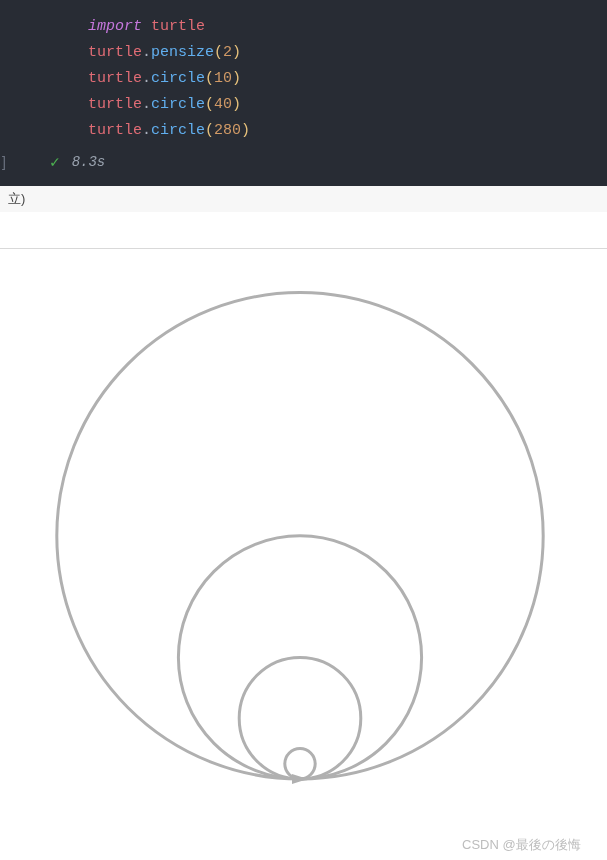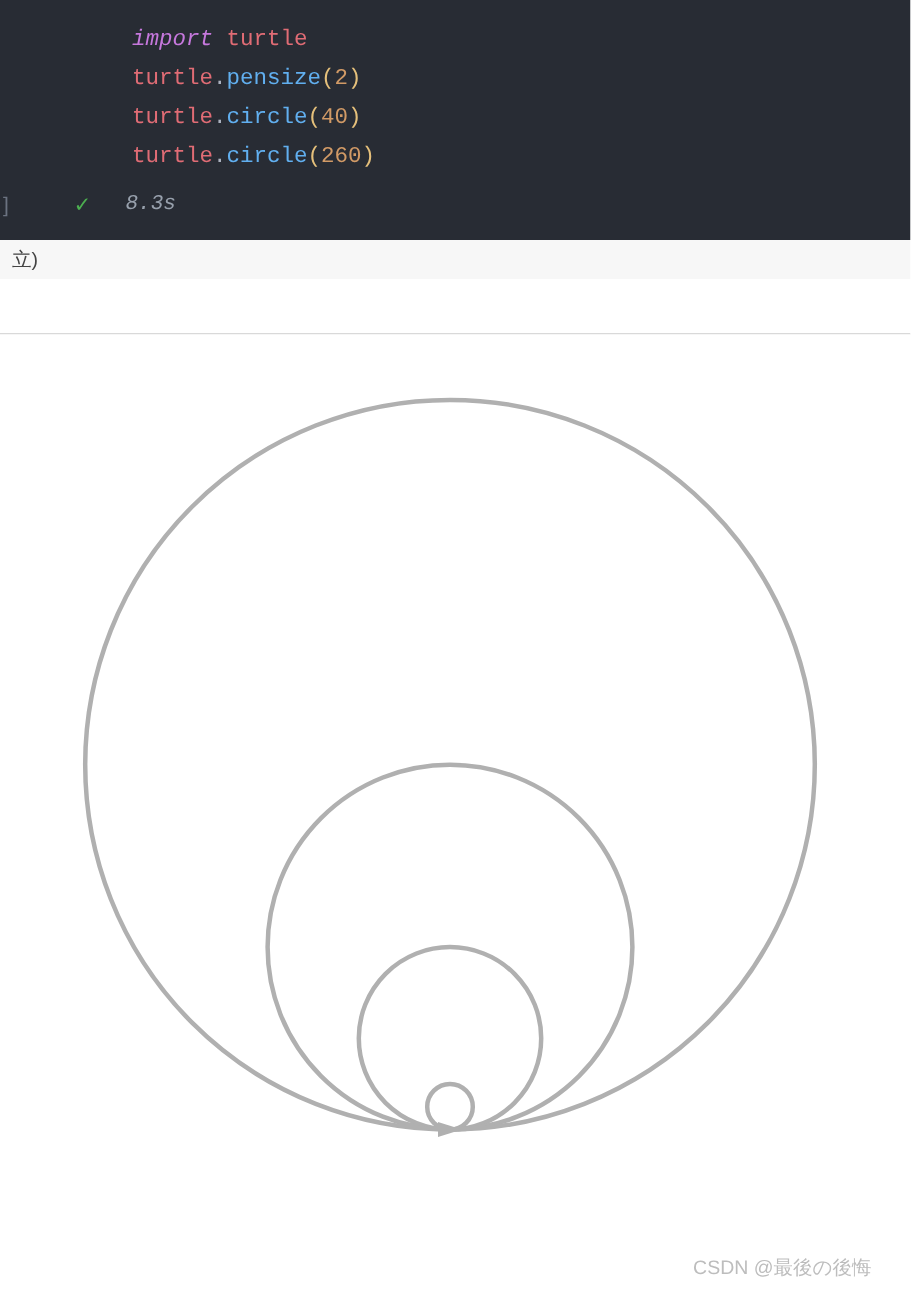--- a/index.html
+++ b/index.html
@@ -41,21 +41,21 @@
       left: 2px;
       color: #6b7280;
       font-family: sans-serif;
     }
     .checkmark {
       margin-left: 50px;
       color: #4caf50;
       font-size: 16px;
     }
     .exec-time {
-      margin-left: 24px;
+      margin-left: 12px;
       font-style: italic;
       color: #98a1ad;
     }
     .output-header {
       background: #f7f7f7;
       color: #444;
       font-size: 13px;
       padding: 4px 8px;
       font-family: sans-serif;
     }
@@ -82,22 +82,23 @@
       font-family: sans-serif;
     }
   </style>
 </head>
 <body>
 
 <div class="code-pane">
   <div id="code-lines">
       <div class="code-line"><span class="k-import">import</span><span> </span><span class="k-module">turtle</span></div>
       <div class="code-line"><span class="k-object">turtle</span><span class="k-dot">.</span><span class="k-method">pensize</span><span class="k-paren">(</span><span class="k-num">2</span><span class="k-paren">)</span></div>
+      <div class="code-line"><span class="k-object">turtle</span><span class="k-dot">.</span><span class="k-method">circle</span><span class="k-paren">(</span><span class="k-num">10</span><span class="k-paren">)</span></div>
       <div class="code-line"><span class="k-object">turtle</span><span class="k-dot">.</span><span class="k-method">circle</span><span class="k-paren">(</span><span class="k-num">40</span><span class="k-paren">)</span></div>
-      <div class="code-line"><span class="k-object">turtle</span><span class="k-dot">.</span><span class="k-method">circle</span><span class="k-paren">(</span><span class="k-num">260</span><span class="k-paren">)</span></div>
+      <div class="code-line"><span class="k-object">turtle</span><span class="k-dot">.</span><span class="k-method">circle</span><span class="k-paren">(</span><span class="k-num">280</span><span class="k-paren">)</span></div>
     </div>
   <div class="exec-bar">
     <span class="bracket">]</span>
     <span class="checkmark">✓</span>
     <span class="exec-time">8.3s</span>
   </div>
 </div>
 
 <div class="output-header">立)</div>
 <div class="divider"></div>

